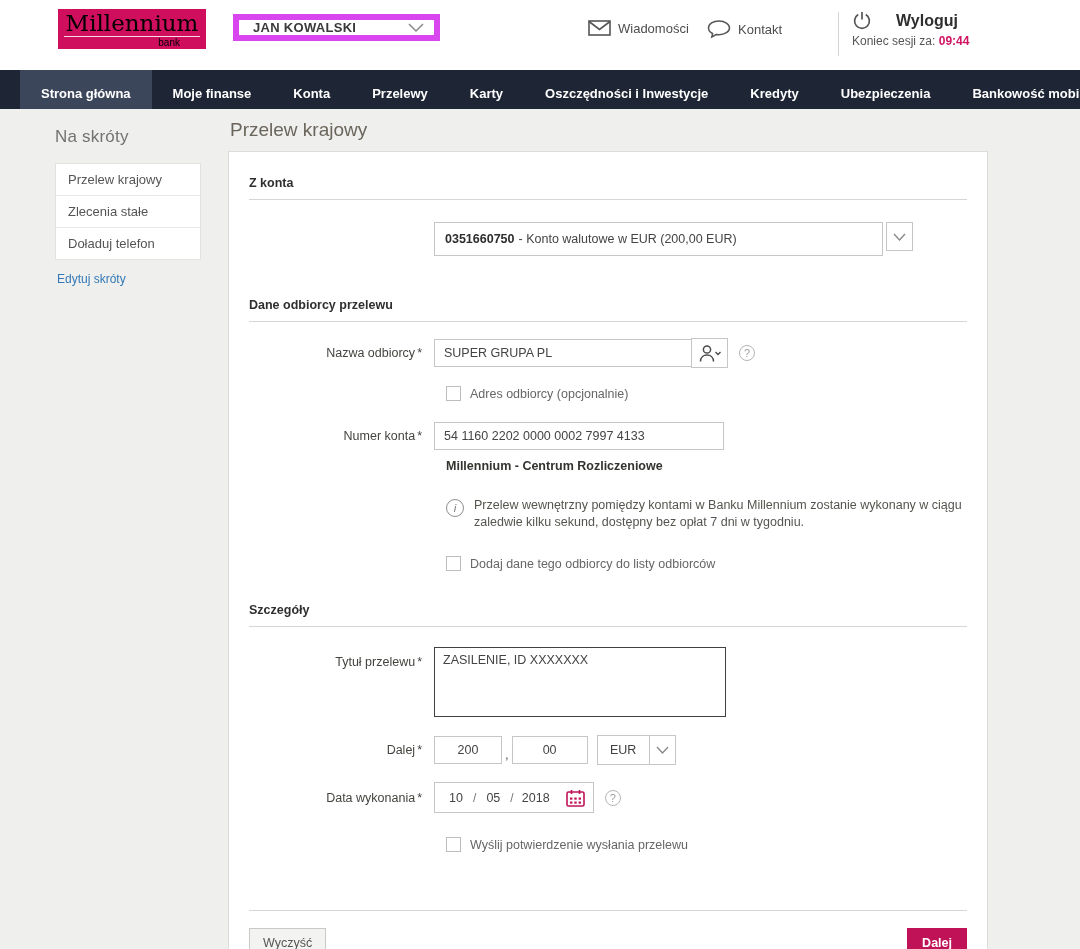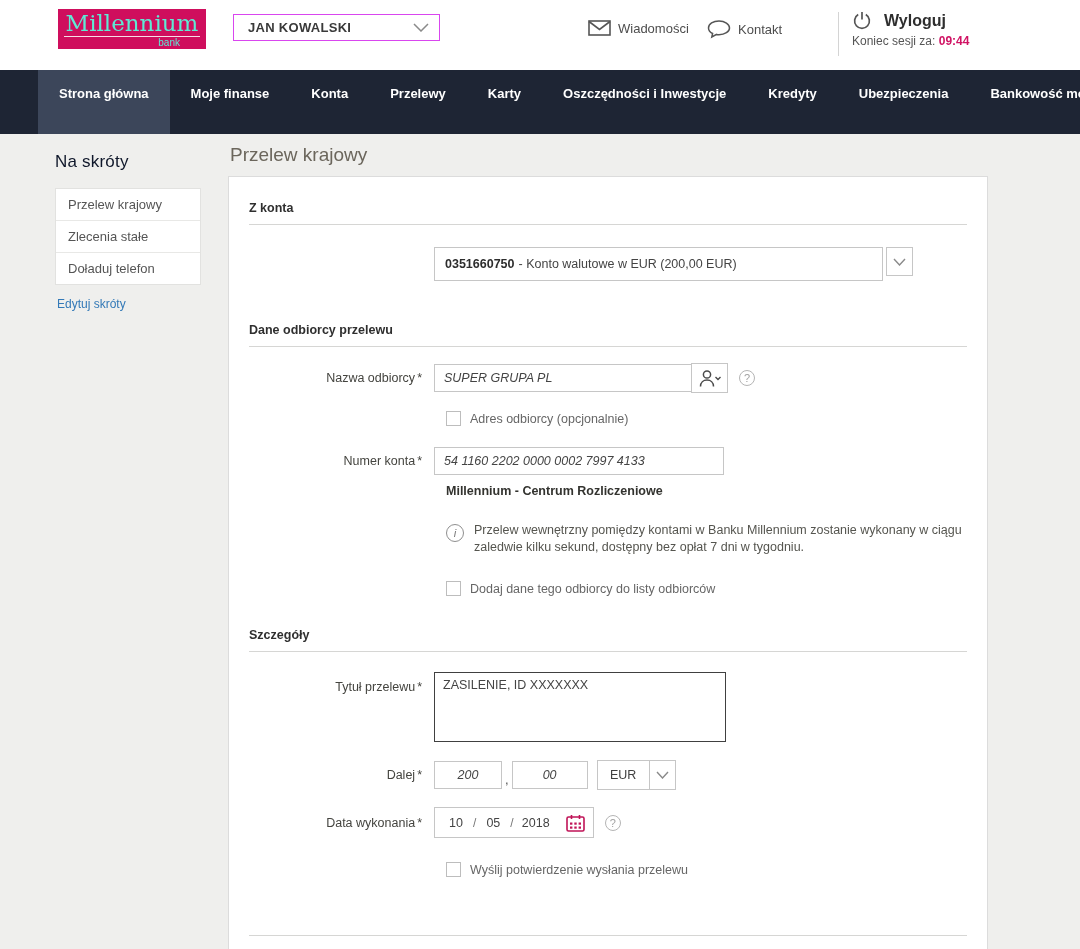--- a/index.html
+++ b/index.html
@@ -2,68 +2,68 @@
 <html><head>
 <meta charset="utf-8">
 <style>
   * { margin:0; padding:0; box-sizing:border-box; }
   html,body { width:1080px; height:949px; }
   body { font-family:"Liberation Sans", sans-serif; background:#efefed; overflow:hidden; }
 
   
   .header { position:relative; width:1080px; height:70px; background:#ffffff; }
   .logo { position:absolute; left:58px; top:9px; width:148px; height:40px; background:#cf0e5d;
-          color:#5eead4; text-align:center; }
+          color:#000000; text-align:center; }
   .logo .logo-main { font-family:"DejaVu Serif", serif; font-size:23px; line-height:26px; display:block;
           border-bottom:1px solid rgba(255,255,255,.85); margin:1px 6px 0 6px; }
   .logo .logo-sub { display:block; font-size:10px; text-align:right; padding-right:26px; line-height:12px; }
   .user-select { position:absolute; left:233px; top:14px; width:207px; height:27px; background:#fff;
-          border:1px solid #d946ef; display:flex; align-items:center; justify-content:space-between;
+          border:6px solid #d946ef; display:flex; align-items:center; justify-content:space-between;
           padding:0 10px 0 14px; cursor:pointer; }
   .user-select .uname { font-size:13px; font-weight:bold; color:#3a3a3a; letter-spacing:.3px; }
   .hdr-action { position:absolute; top:20px; display:flex; align-items:center; gap:7px; cursor:pointer; }
   .hdr-action span { font-size:13px; color:#4d4d4d; }
   .act-msg { left:588px; }
   .act-contact { left:707px; }
   .hdr-divider { position:absolute; left:838px; top:12px; width:1px; height:44px; background:#d4d4d4; }
   .logout-block { position:absolute; left:852px; top:11px; }
-  .logout-row { display:flex; align-items:center; gap:12px; cursor:pointer; }
+  .logout-row { display:flex; align-items:center; gap:24px; cursor:pointer; }
   .logout-row span { font-size:16px; font-weight:bold; color:#2e2e2e; }
   .session { font-size:12px; color:#555; margin-top:3px; }
   .session b { color:#d01263; }
 
   
-  .navbar { width:1080px; height:64px; background:#1e2534; display:flex; padding-left:38px; }
+  .navbar { width:1080px; height:39px; background:#1e2534; display:flex; padding-left:20px; }
   .nav-item { color:#fff; font-size:13px; font-weight:bold; line-height:48px; padding:0 21px; cursor:pointer; white-space:nowrap; }
   .nav-item.active { background:#3c465a; }
 
   
   .content { position:relative; width:1080px; height:831px; background:#efefed; }
 
   .sidebar { position:absolute; left:55px; top:18px; width:146px; }
-  .sidebar-title { font-size:17px; color:#0f172a; margin-bottom:16px; letter-spacing:.2px; }
+  .sidebar-title { font-size:17px; color:#737373; margin-bottom:16px; letter-spacing:.2px; }
   .shortcut-box { background:#fff; border:1px solid #e2e2e0; }
   .shortcut-item { font-size:13px; color:#555; padding:8px 12px; border-bottom:1px solid #e8e8e6; cursor:pointer; }
   .shortcut-item:last-child { border-bottom:none; }
   .edit-link { display:inline-block; margin:12px 0 0 2px; font-size:12px; color:#3379b7; cursor:pointer; }
 
   .main { position:absolute; left:228px; top:8px; width:760px; }
   .page-title { font-size:19px; color:#6b665c; margin:2px 0 10px 2px; }
   .panel { background:#fff; border:1px solid #dcdcdc; padding:0 20px 20px 20px; width:760px; }
 
   .section-h { font-size:12.5px; font-weight:bold; color:#2f2f2f; padding-top:24px; }
   .section-hr { border:none; border-top:1px solid #d6d6d4; margin-top:9px; }
 
   .form-row { display:flex; align-items:center; }
   .label-col { width:185px; text-align:right; padding-right:12px; font-size:12.5px; color:#44443f; flex:none; }
   .req { color:#44443f; margin-left:2px; }
   .indent { margin-left:197px; }
 
   input.txt { height:28px; border:1px solid #c6c6c6; font-size:12.5px; color:#444; padding:0 9px;
-              font-family:"Liberation Sans", sans-serif; background:#fff;font-style:italic; }
+              font-family:"Liberation Sans", sans-serif; background:#fff; }
   textarea.txt { border:1px solid #404040; font-size:12.5px; color:#444; padding:5px 8px; resize:none;
               font-family:"Liberation Sans", sans-serif; }
 
   .acct-row { margin-top:22px; margin-left:185px; display:flex; align-items:stretch; }
   .acct-main { width:449px; height:29px; border:1px solid #c6c6c6; display:flex; align-items:center;
                padding:16px 10px; font-size:12.5px; color:#444; cursor:pointer; }
   .acct-main b { color:#2d2d2d; margin-right:4px; }
   .sq-btn { width:27px; height:29px; border:1px solid #c6c6c6; background:#fff; display:flex;
             align-items:center; justify-content:center; margin-left:3px; cursor:pointer; }
 

